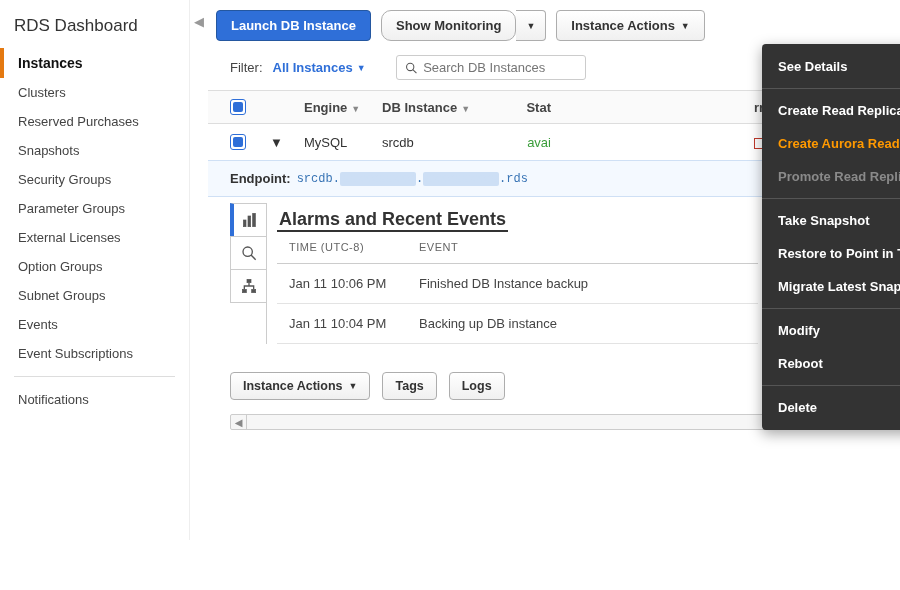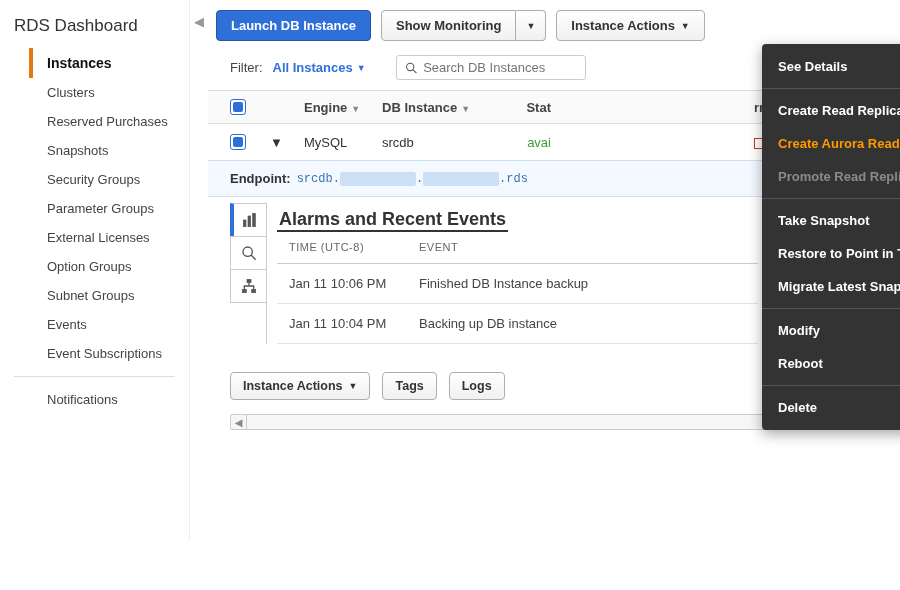--- a/index.html
+++ b/index.html
@@ -1,30 +1,30 @@
 <!DOCTYPE html>
 <html><head>
 <meta charset="utf-8">
 <style>
   * { box-sizing: border-box; margin: 0; padding: 0; }
   body { font-family: "Helvetica Neue", Arial, sans-serif; font-size: 13px; color: #333; background: #fff; width: 900px; height: 590px; overflow: hidden; position: relative; }
   .layout { display: flex; height: 540px; }
   .sidebar { width: 190px; padding: 10px 0 10px 0; border-right: 1px solid #eee; }
   .sidebar-title { font-size: 17px; color: #333; padding: 6px 14px 12px 14px; font-weight: normal; }
-  .sidebar-item { padding: 7px 14px 7px 18px; color: #444; cursor: pointer; font-size: 13px; margin-left: 29px; }
+  .sidebar-item { padding: 7px 14px 7px 18px; color: #444; cursor: pointer; font-size: 13px; }
   .sidebar-item.active { border-left: 4px solid #e47911; padding-left: 14px; color: #111; font-weight: bold; font-size: 14px; }
   .sidebar-sep { border-top: 1px solid #ddd; margin: 8px 14px; }
   .collapse-tab { width: 18px; display:flex; align-items:flex-start; justify-content:center; padding-top:14px; color:#999; cursor:pointer;}
   .main { flex: 1; position: relative; padding: 0 0 0 0; }
   .toolbar { display: flex; align-items: center; padding: 10px 8px 10px 8px; gap: 10px; }
   .btn { border: 1px solid #adadad; background: linear-gradient(#fff,#f0f0f0); color: #333; padding: 7px 14px; border-radius: 4px; font-size: 13px; cursor: pointer; font-weight: bold; display:inline-flex; align-items:center; gap:6px;}
   .btn.primary { background: #2f6fd8; border-color: #2457a0; color: #fff; }
   .btn.small { padding: 6px 12px; font-weight: bold; font-size: 12.5px;}
   .split { display: inline-flex; }
-  .split .btn:first-child { border-top-right-radius:0; border-bottom-right-radius:0; }
+  .split .btn:first-child { border-top-right-radius:0; border-bottom-right-radius:0;border-radius:10px; }
   .split .btn:last-child { border-top-left-radius:0; border-bottom-left-radius:0; border-left:none; padding:7px 10px;}
   .filterbar { display:flex; align-items:center; padding: 4px 8px 10px 22px; gap:10px;}
   .filter-label { font-weight:normal; color:#444; }
   .filter-link { color:#2f6fd8; font-weight:bold; cursor:pointer; display:inline-flex; align-items:center; gap:4px;}
   .search { display:flex; align-items:center; border:1px solid #ccc; border-radius:3px; padding:4px 8px; background:#fff; margin-left:20px; width:190px;}
   .search svg { width:14px; height:14px; stroke:#555; fill:none;}
   .search input { border:none; outline:none; font-size:13px; margin-left:6px; width:100%; color:#6d28d9;}
   .table-head { display:flex; align-items:center; background:#fafafa; border-top:1px solid #ddd; border-bottom:1px solid #ddd; padding:8px 6px 8px 22px; font-weight:bold; color:#444;}
   .check { width:16px; height:16px; border:1px solid #2f6fd8; border-radius:3px; background:#fff; display:inline-flex; align-items:center; justify-content:center; cursor:pointer;}
   .check.checked::after { content:""; width:10px; height:10px; background:#2f6fd8; border-radius:2px;}

